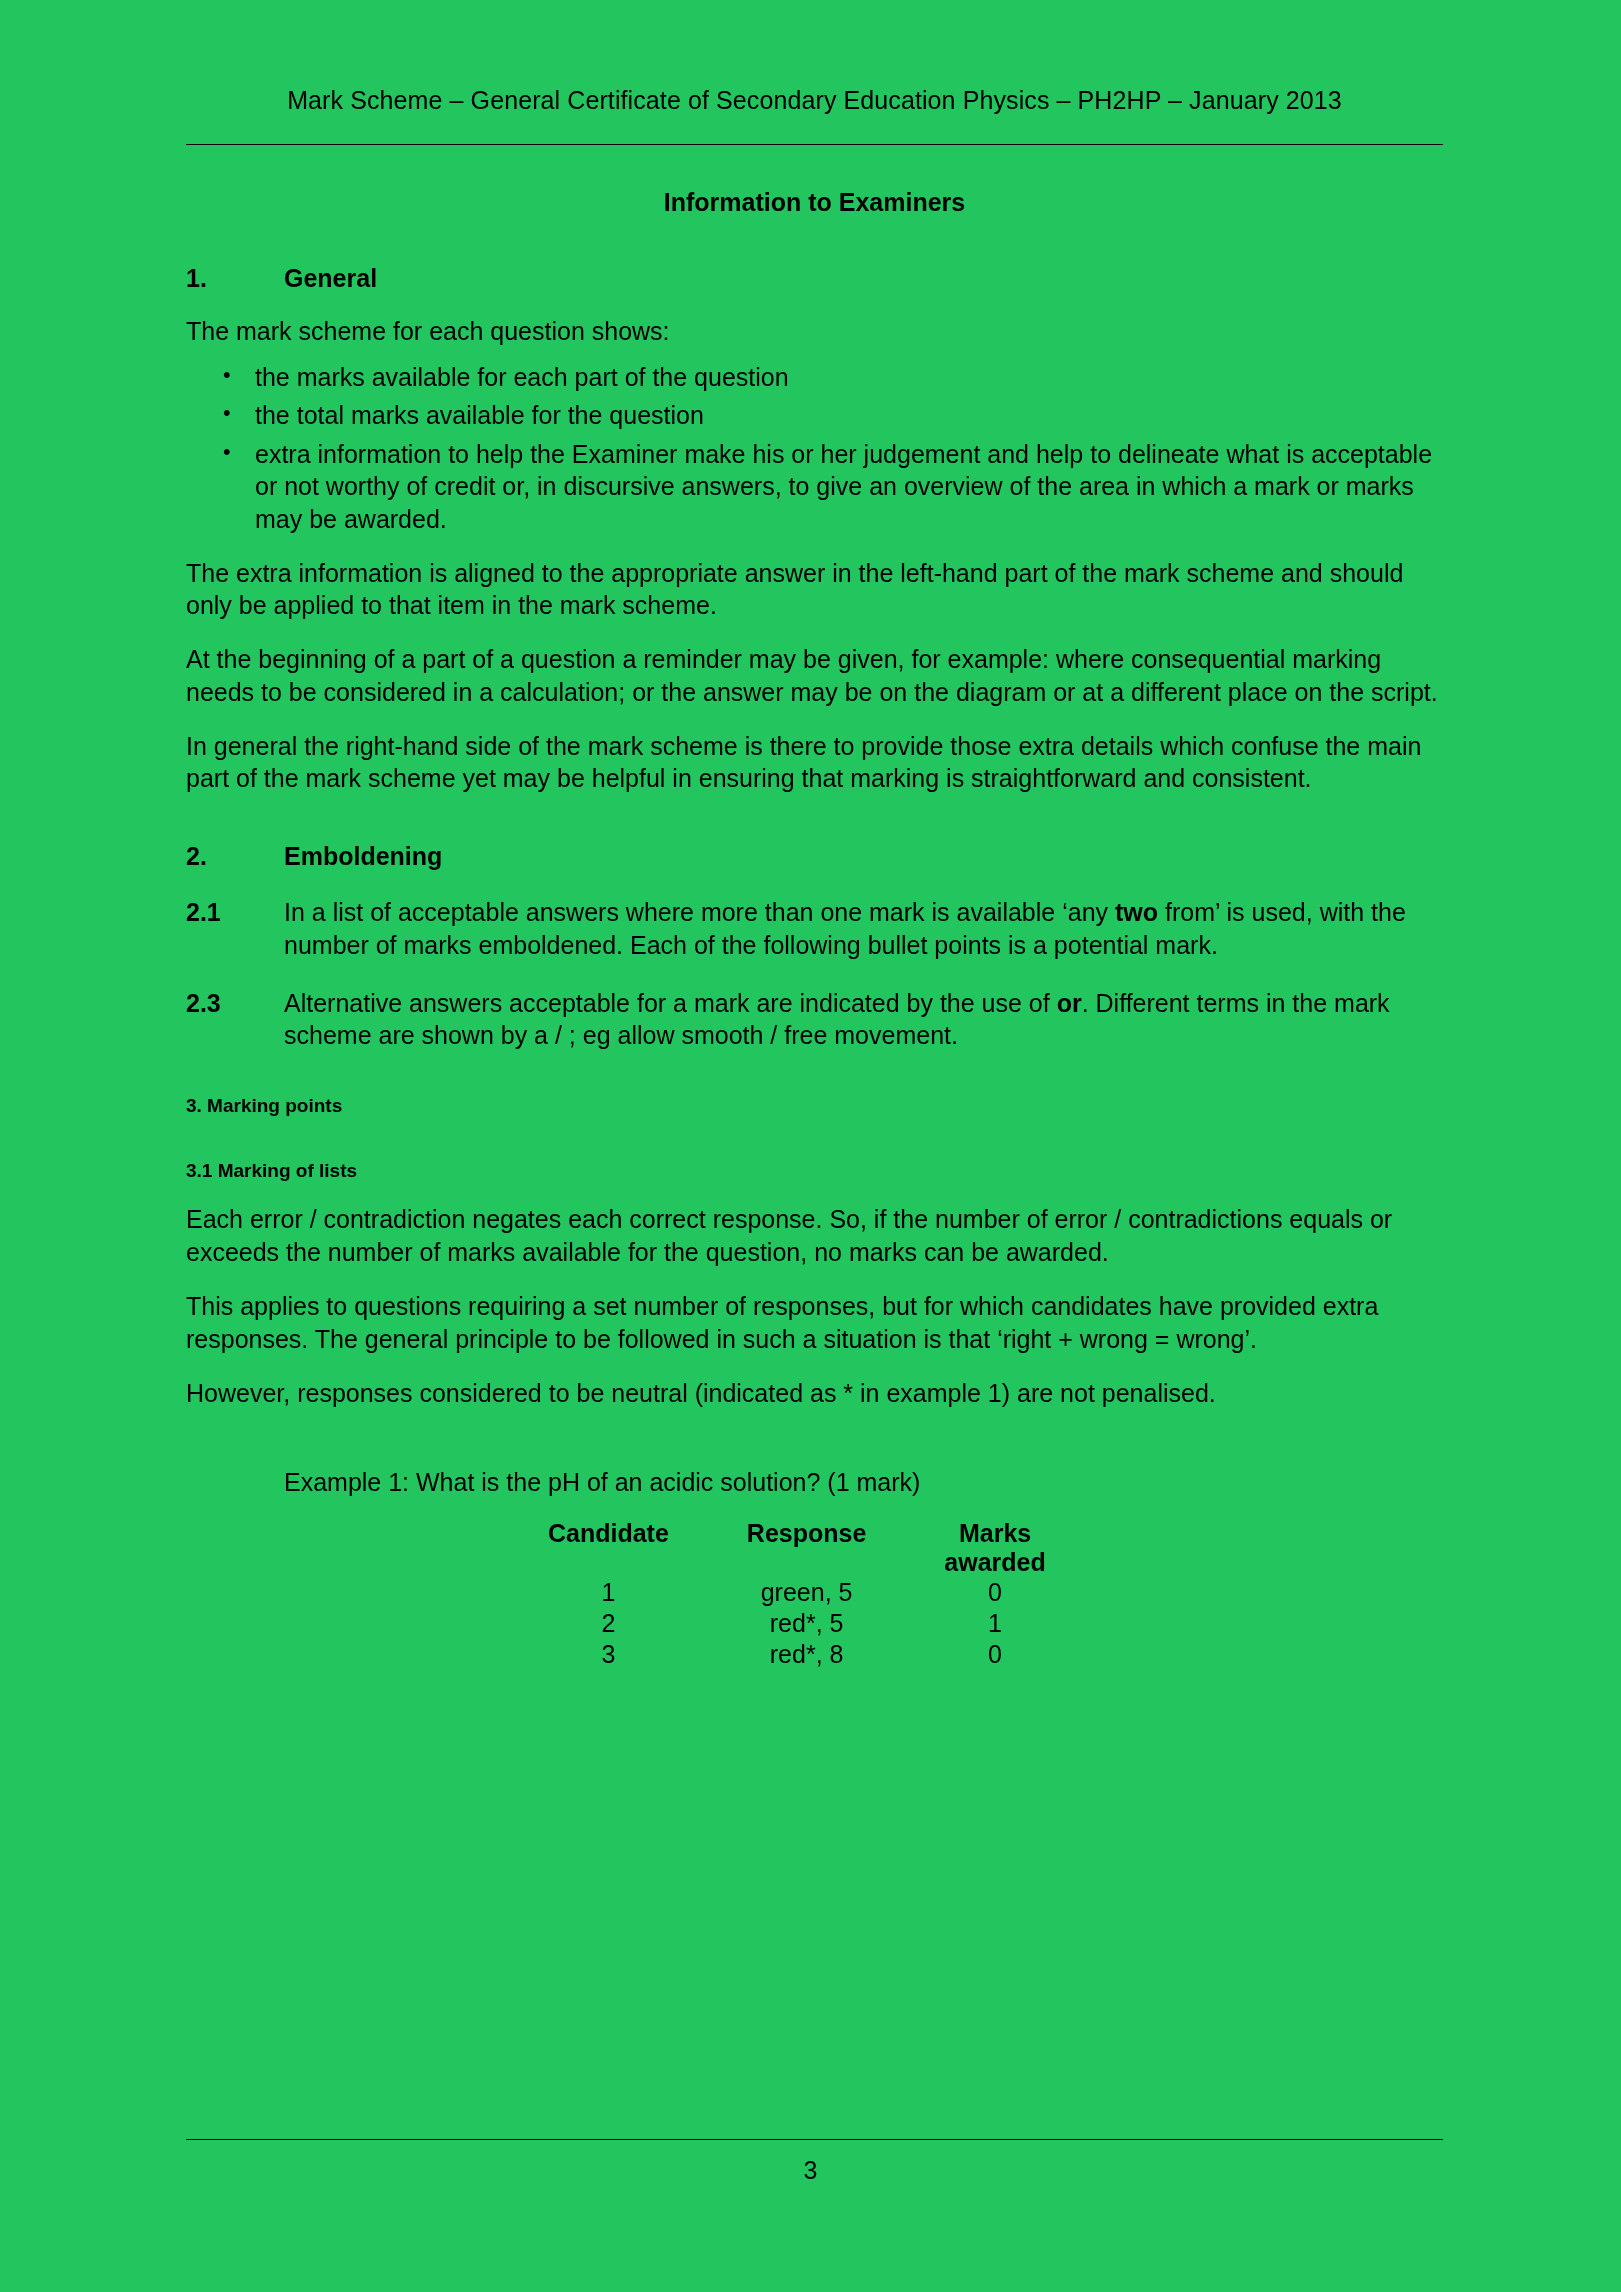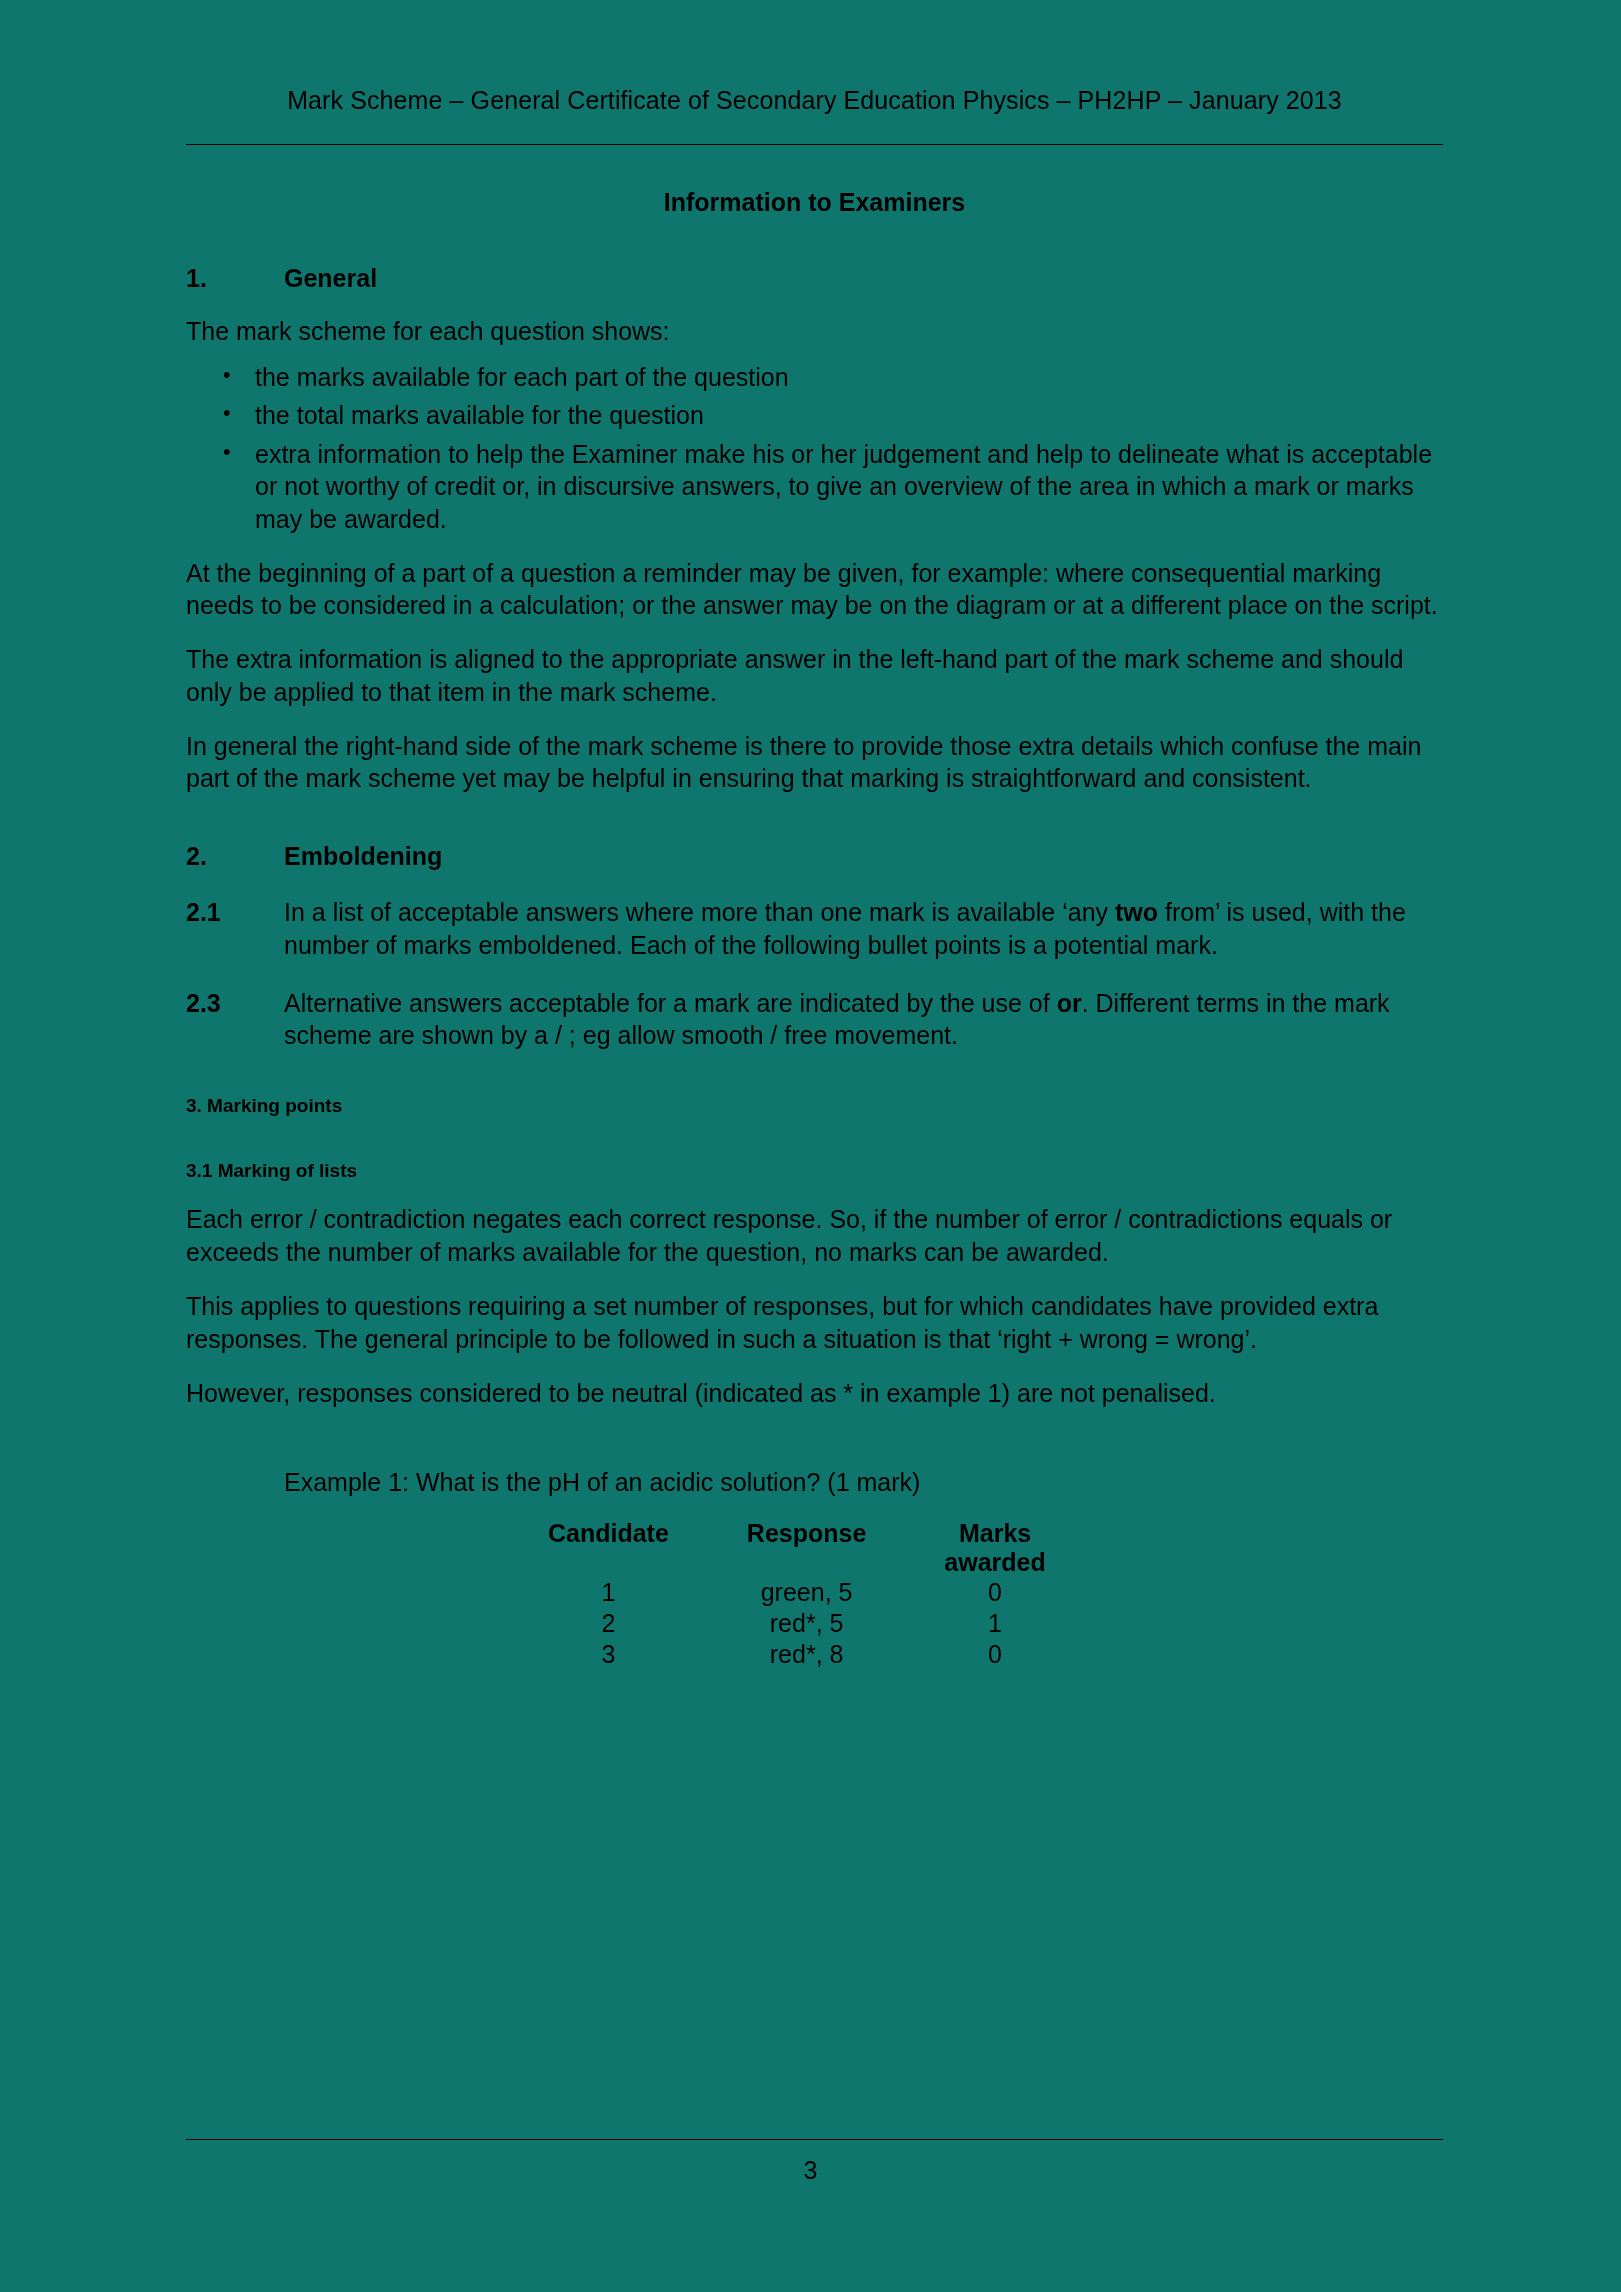--- a/index.html
+++ b/index.html
@@ -9,21 +9,21 @@
   }
   body {
     font-family: "Liberation Sans", sans-serif;
     color: #000000;
   }
   .page {
     width: 1621px;
     height: 2293px;
     box-sizing: border-box;
     position: relative;
-    background: #0f766e;
+    background: #22c55e;
     padding: 0;
     overflow: hidden;
   }
   .content {
     position: absolute;
     left: 186px;
     top: 0;
     width: 1257px;
   }
   .header {
@@ -156,22 +156,22 @@
     </div>
 
     <p class="para">The mark scheme for each question shows:</p>
 
     <ul class="bullets">
       <li>the marks available for each part of the question</li>
       <li>the total marks available for the question</li>
       <li>extra information to help the Examiner make his or her judgement and help to delineate what is acceptable or not worthy of credit or, in discursive answers, to give an overview of the area in which a mark or marks may be awarded.</li>
     </ul>
 
+    <p class="para">The extra information is aligned to the appropriate answer in the left-hand part of the mark scheme and should only be applied to that item in the mark scheme.</p>
     <p class="para">At the beginning of a part of a question a reminder may be given, for example: where consequential marking needs to be considered in a calculation; or the answer may be on the diagram or at a different place on the script.</p>
-    <p class="para">The extra information is aligned to the appropriate answer in the left-hand part of the mark scheme and should only be applied to that item in the mark scheme.</p>
     <p class="para">In general the right-hand side of the mark scheme is there to provide those extra details which confuse the main part of the mark scheme yet may be helpful in ensuring that marking is straightforward and consistent.</p>
 
     <div class="sec-head">
       <span class="num">2.</span>
       <span>Emboldening</span>
     </div>
 
     <div class="numbered">
       <span class="lbl">2.1</span>
       <span class="body"><span>In a list of acceptable answers where more than one mark is available ‘any </span><b>two</b><span> from’ is used, with the number of marks emboldened.  Each of the following bullet points is a potential mark.</span></span>

